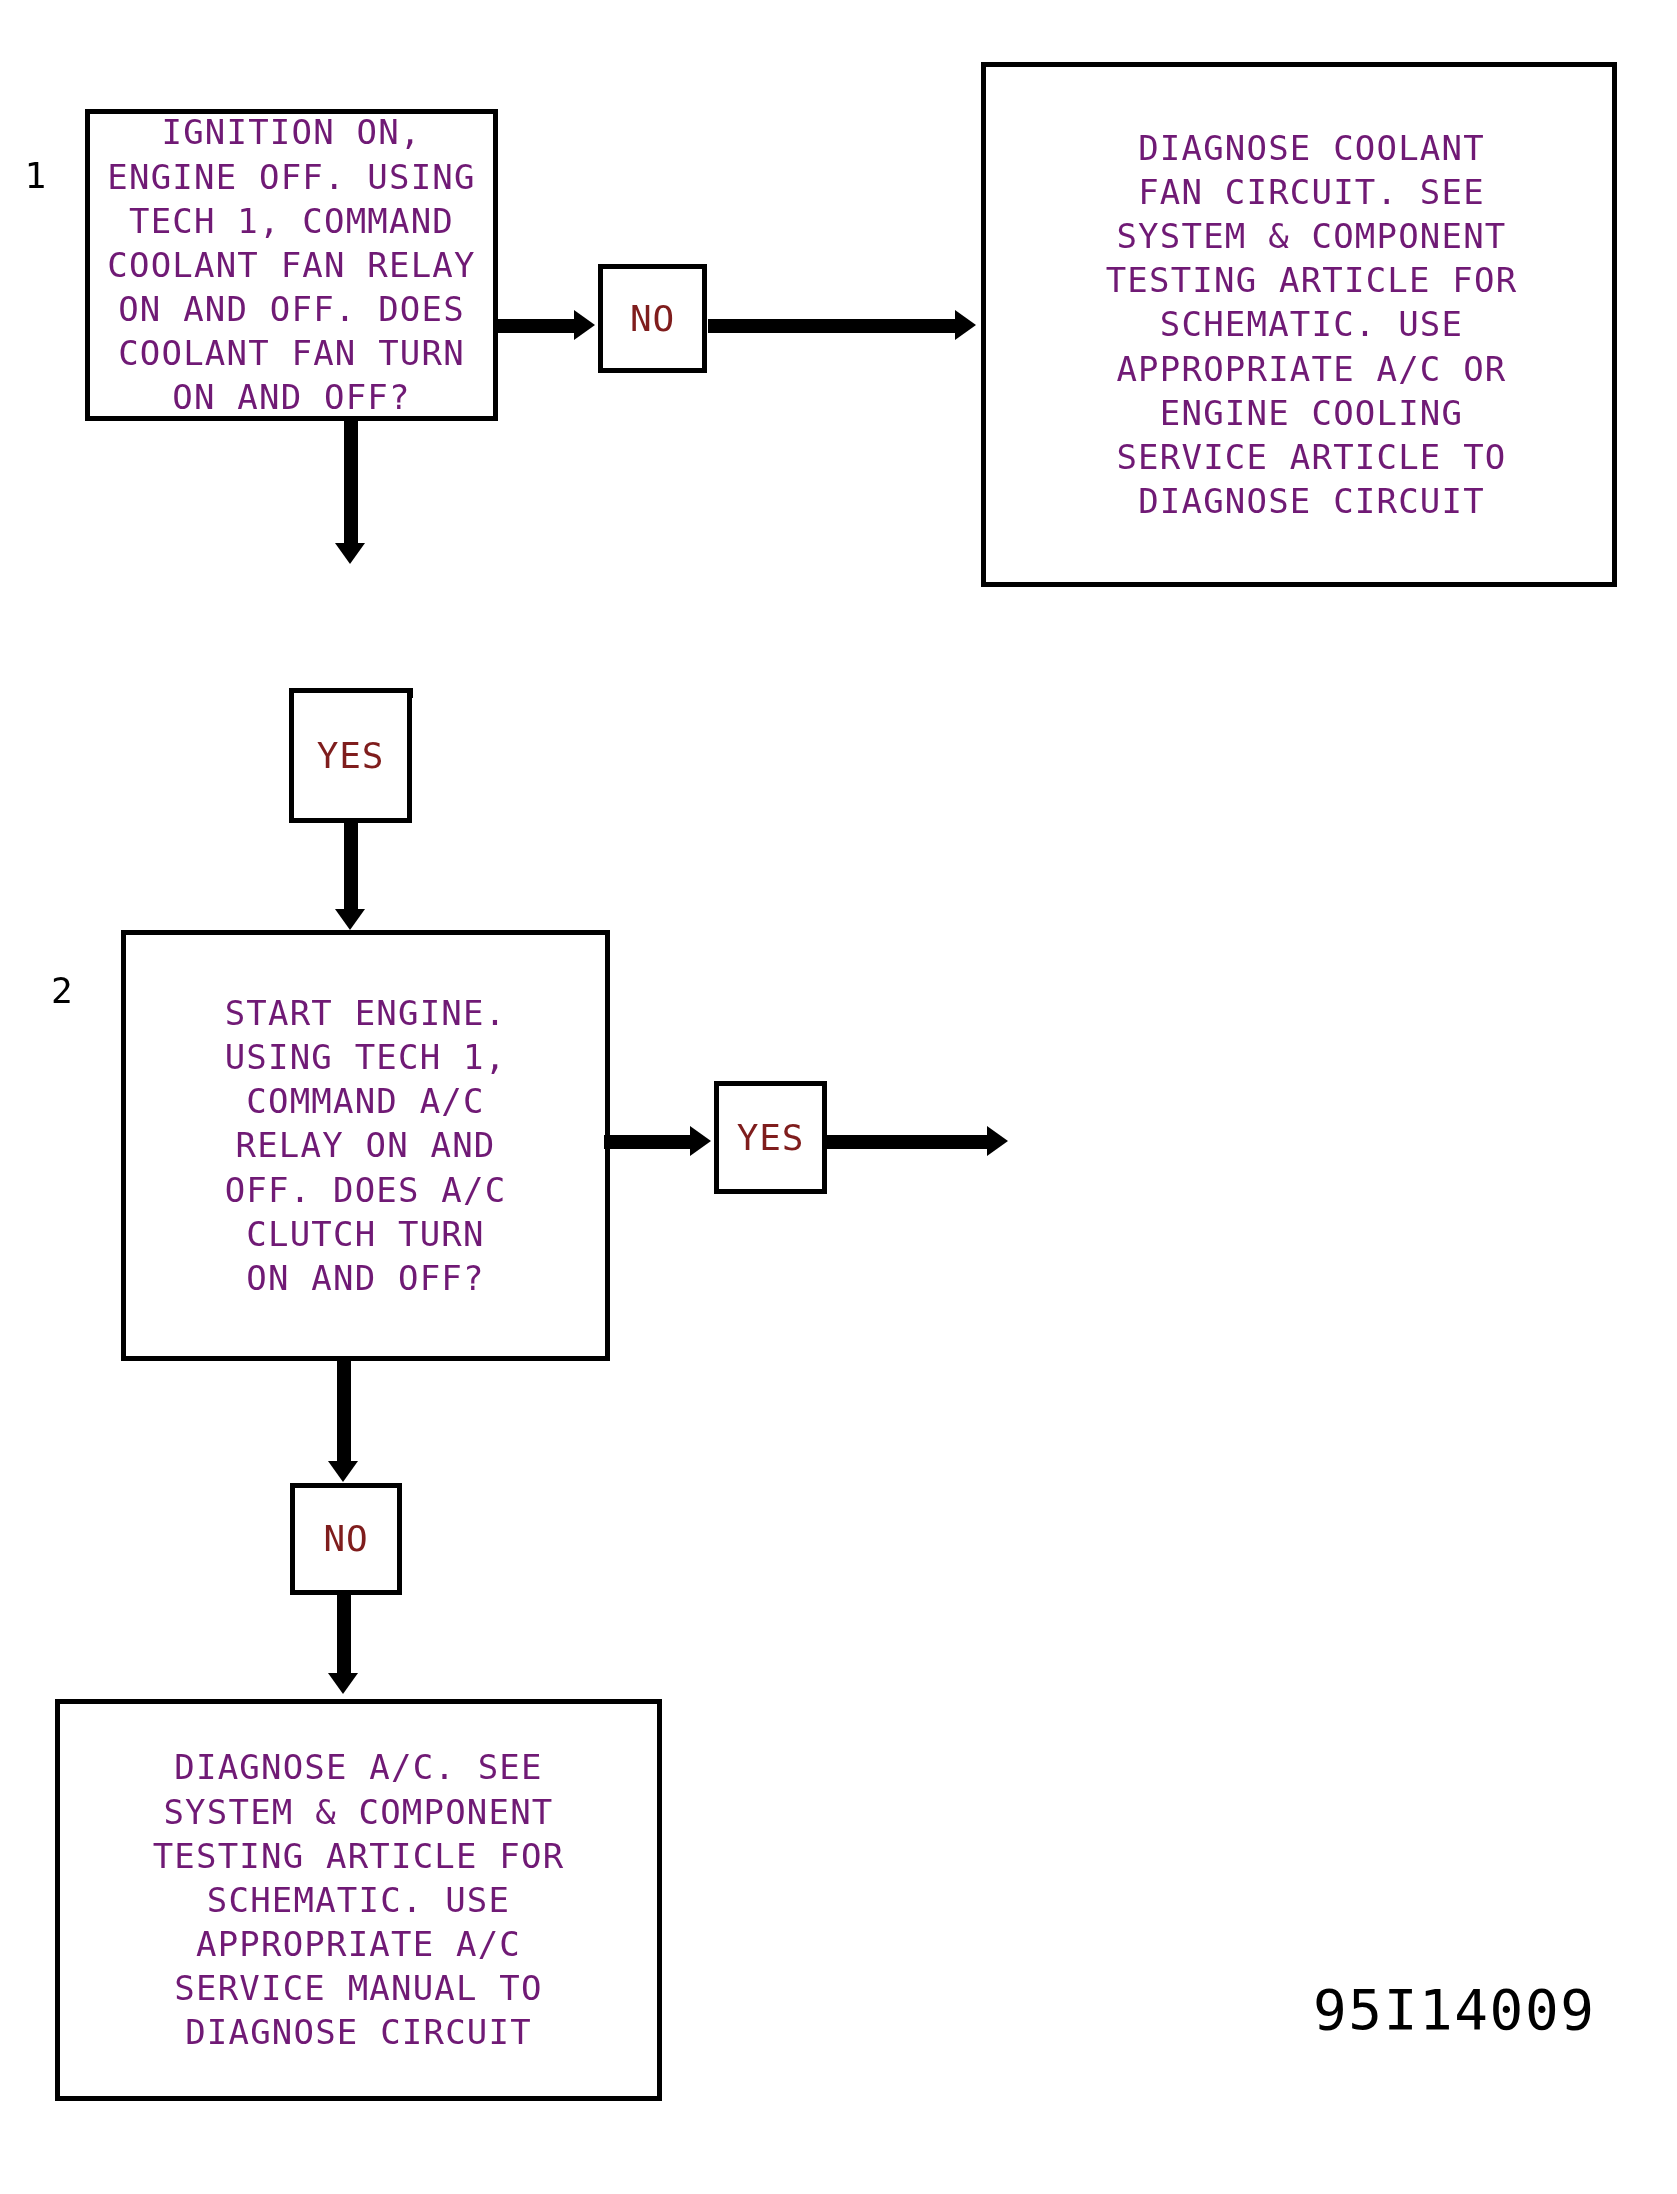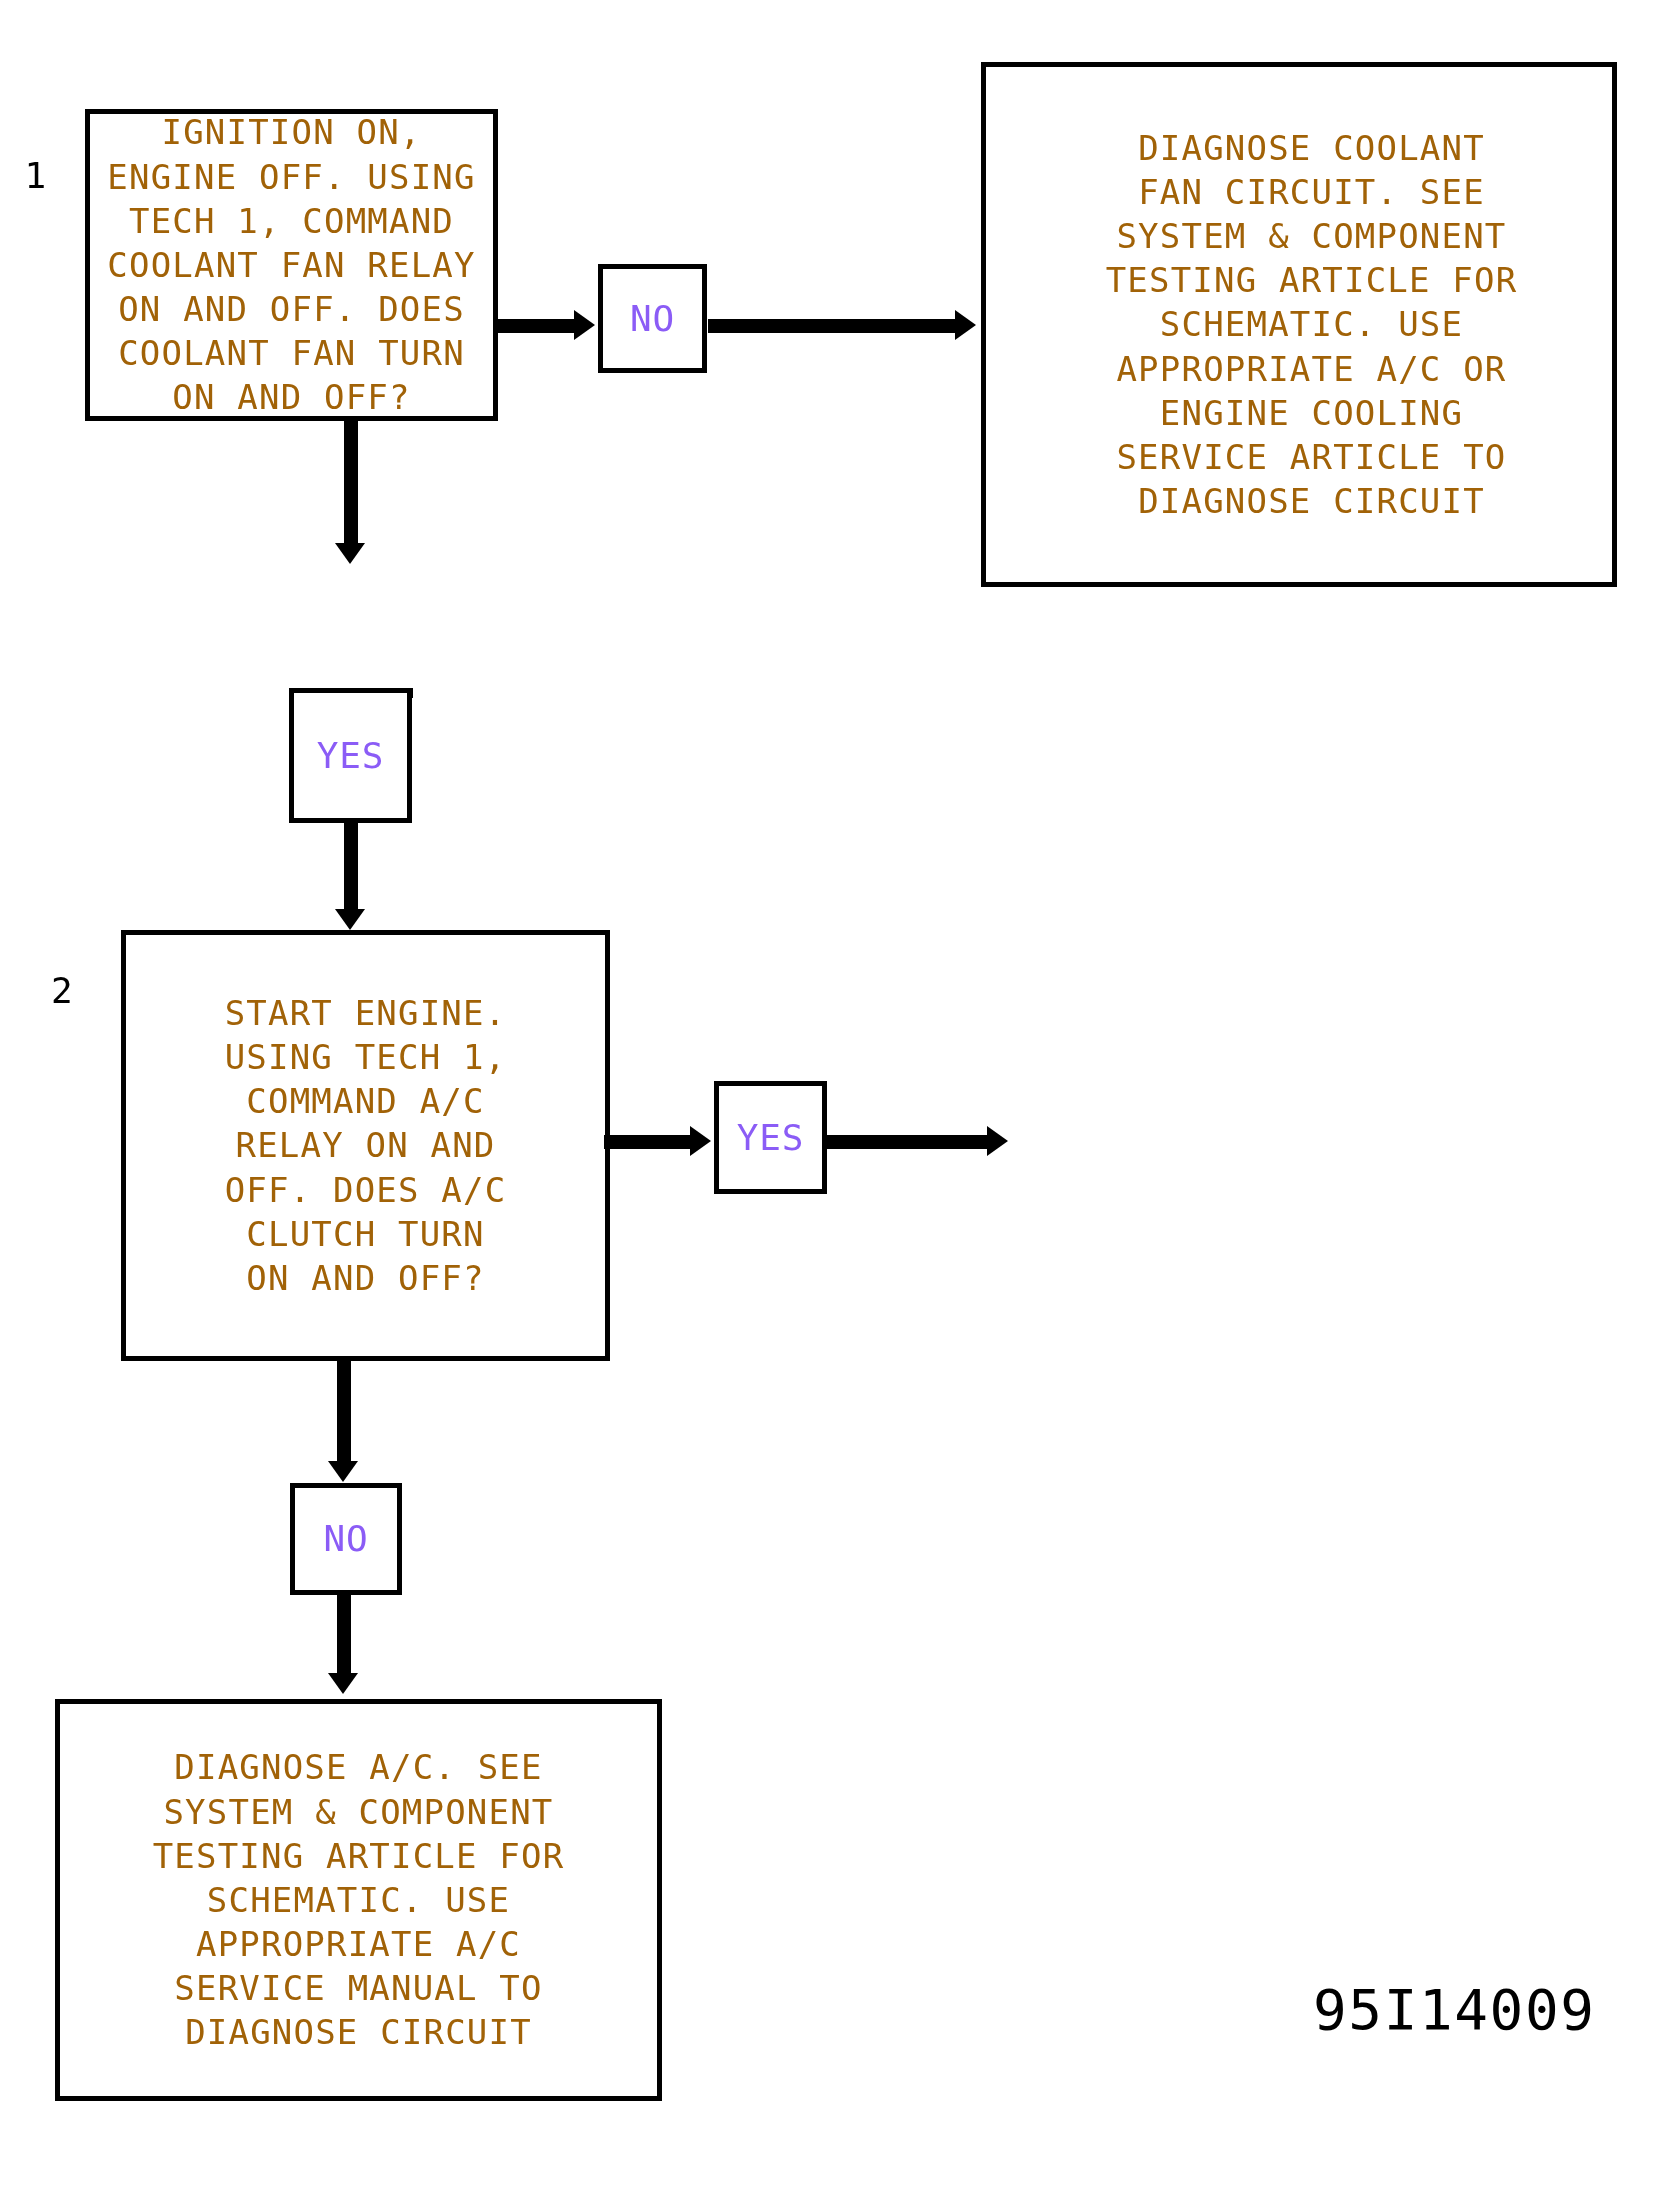--- a/index.html
+++ b/index.html
@@ -24,40 +24,40 @@
     background: #ffffff;
     display: flex;
     align-items: center;
     justify-content: center;
     text-align: center;
   }
   .box-text {
     font-size: 34px;
     line-height: 1.30;
     letter-spacing: 1.2px;
-    color: #a16207;
+    color: #701a75;
     white-space: pre-line;
     padding: 0 4.9px;
   }
 
   
   .connector {
     position: absolute;
     box-sizing: border-box;
     border: 5.7px solid #000000;
     background: #ffffff;
     display: flex;
     align-items: center;
     justify-content: center;
     z-index: 4;
   }
   .connector-text {
     font-size: 36px;
     letter-spacing: 0.8px;
-    color: #8b5cf6;
+    color: #7f1d1d;
     line-height: 1;
   }
 
   
   .step-num {
     position: absolute;
     font-size: 36px;
     color: #000000;
     line-height: 1;
   }

